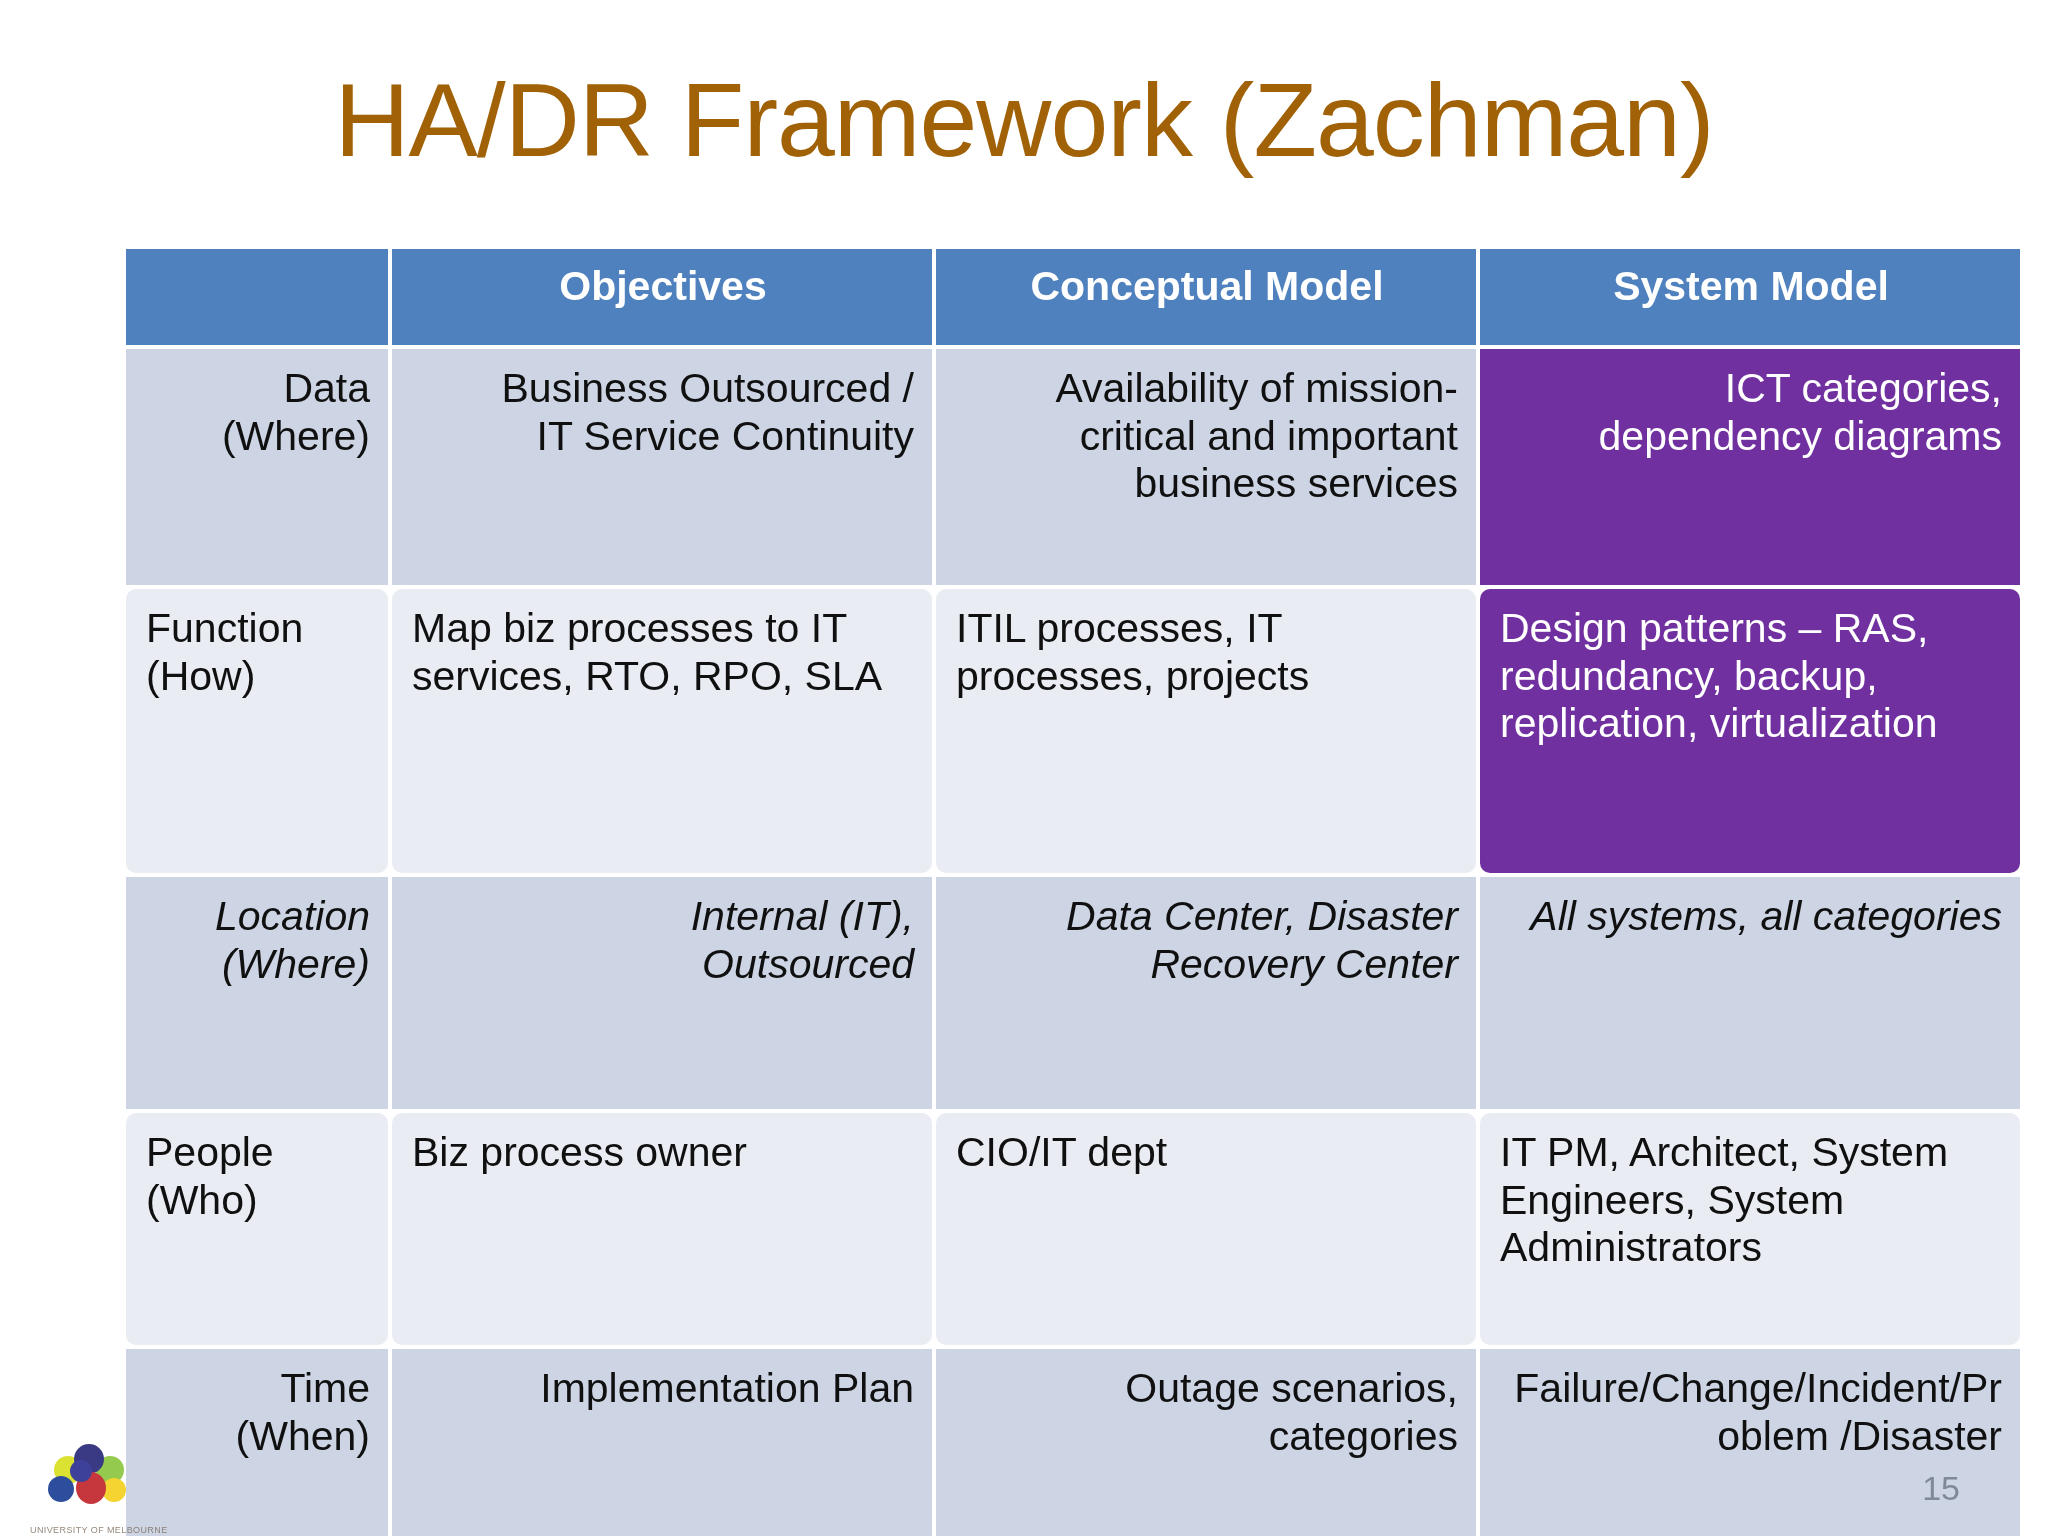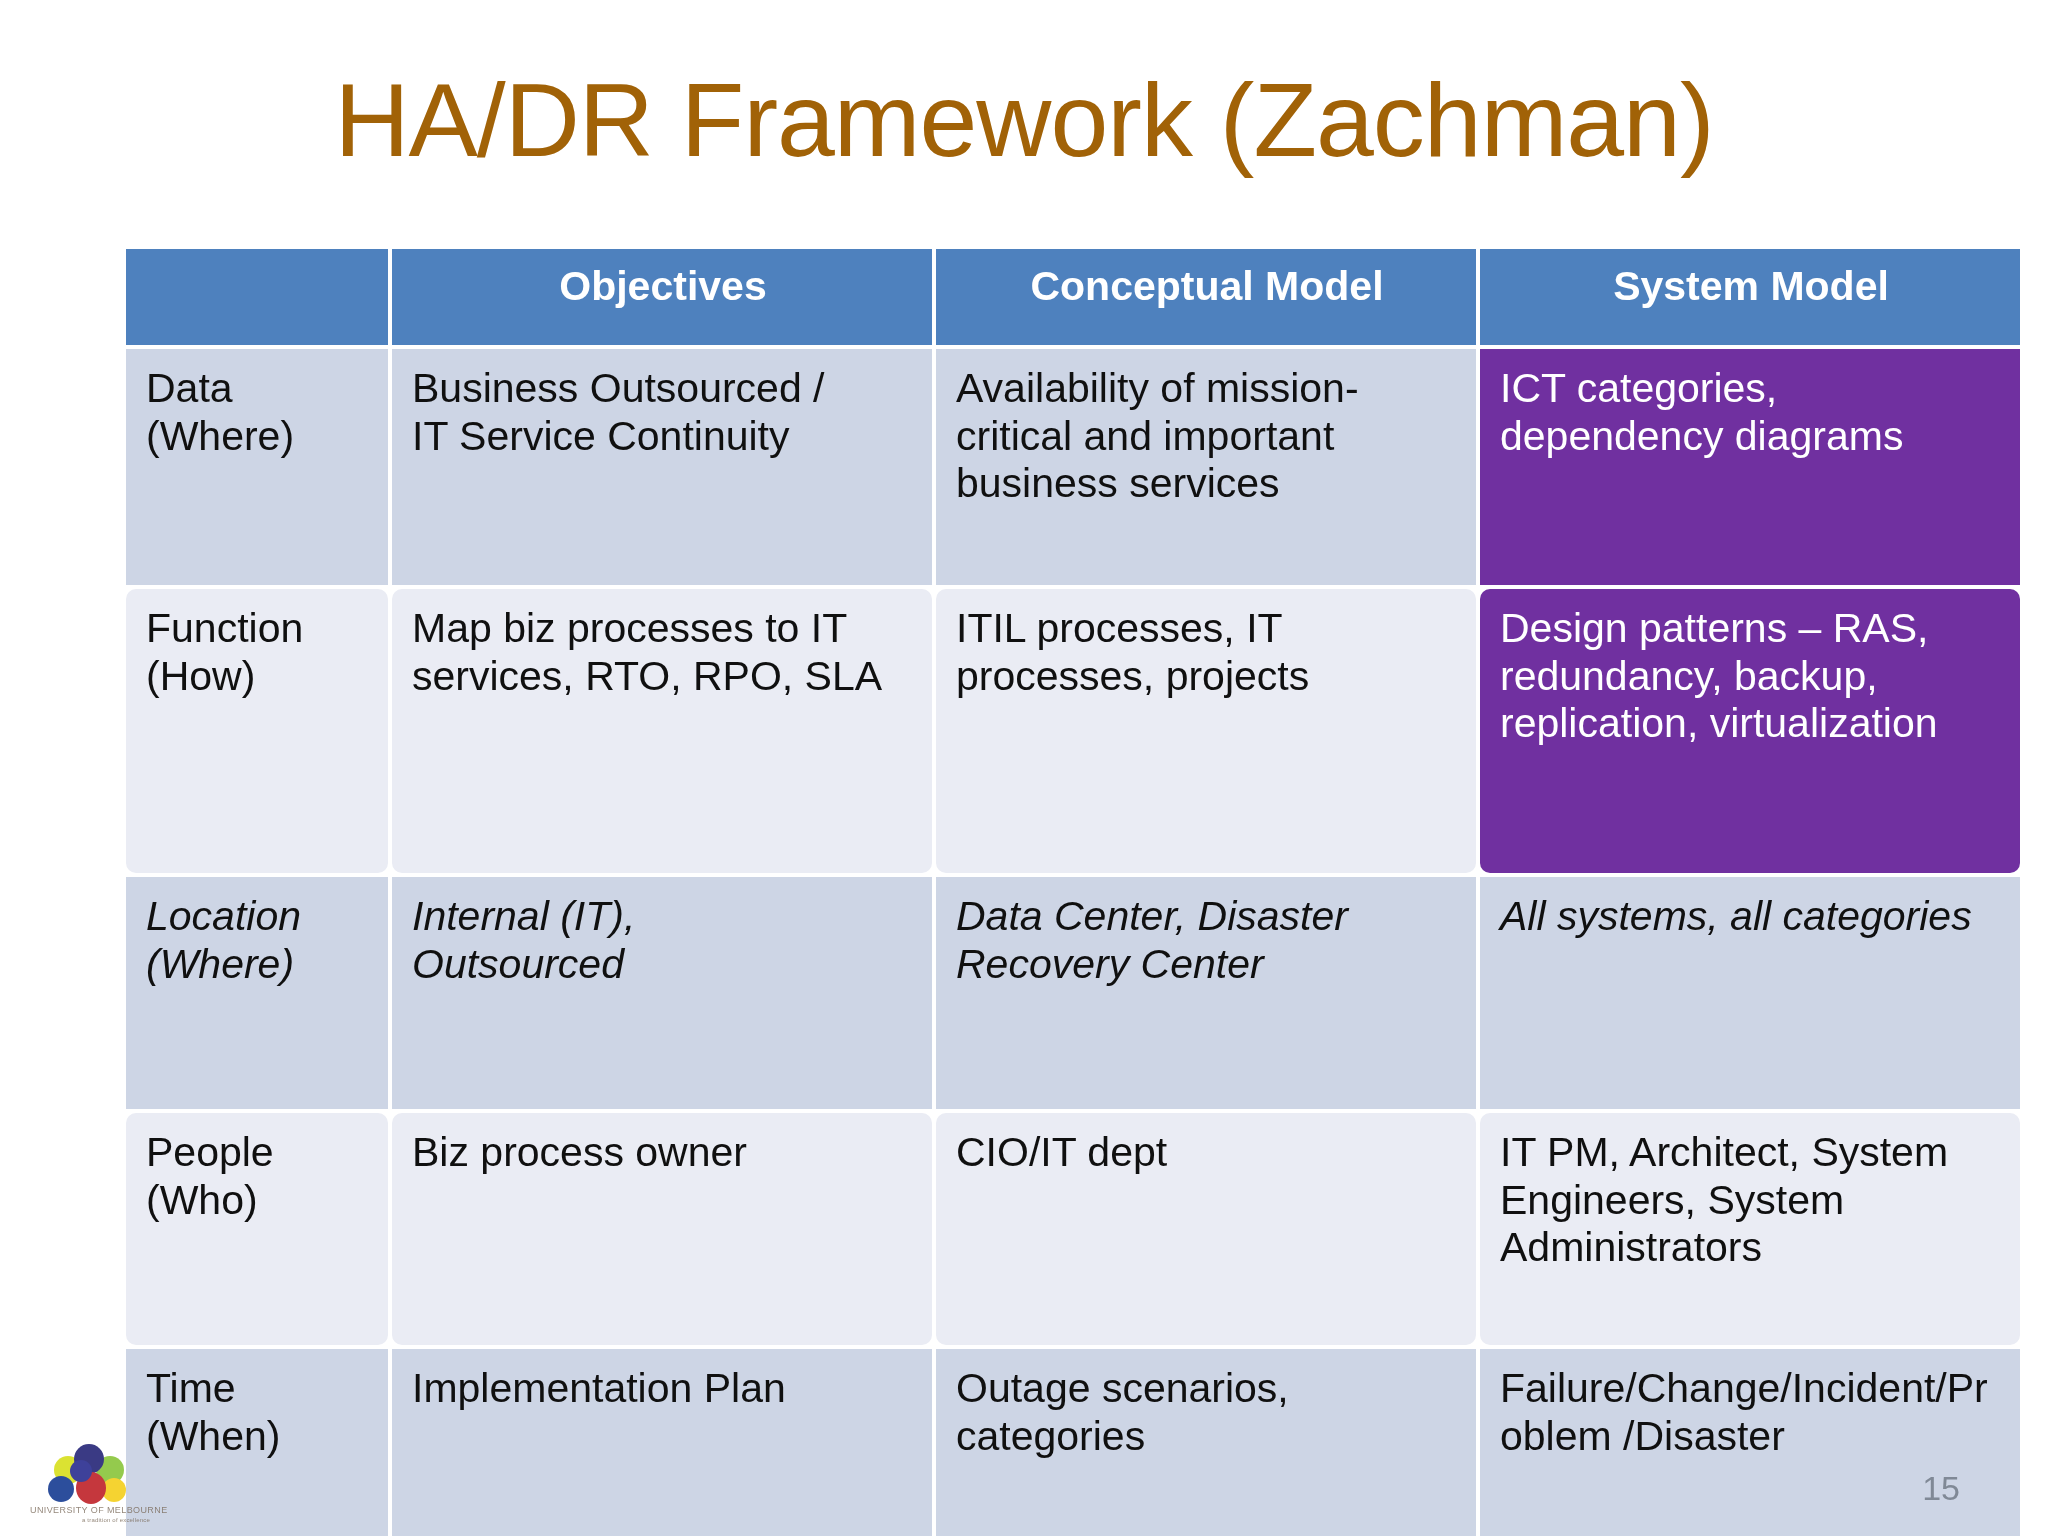--- a/index.html
+++ b/index.html
@@ -73,21 +73,21 @@
     font-size: 41px;
     height: 72px;
     padding-top: 14px;
     padding-bottom: 10px;
   }
   .zach-table thead th.corner {
     background: #4E81BE;
   }
 
   
-  tr.band-dark  td { background: #CDD5E5; }
+  tr.band-dark  td { background: #CDD5E5; text-align: right; }
   tr.band-light td { background: #EAECF4; border-radius: 10px; }
 
   
   td.hl {
     background: #7030A0 !important;
     color: #ffffff;
   }
 
   
   tr.r1 td { height: 204px; }
@@ -128,21 +128,21 @@
   }
   .lb1 { left: 30px; top: 2px;  width: 30px; height: 30px; background: #2a2a7a; }
   .lb2 { left: 10px; top: 14px; width: 28px; height: 28px; background: #d9e021; }
   .lb3 { left: 52px; top: 14px; width: 28px; height: 28px; background: #8cc63e; }
   .lb4 { left: 4px;  top: 34px; width: 26px; height: 26px; background: #1b3f94; }
   .lb5 { left: 32px; top: 30px; width: 30px; height: 32px; background: #c1272d; }
   .lb6 { left: 58px; top: 36px; width: 24px; height: 24px; background: #f5d020; }
   .lb7 { left: 26px; top: 18px; width: 22px; height: 22px; background: #2e3192; }
 
   .logo-text {
-    margin-top: 1px;
+    margin-top: 21px;
     text-align: right;
     font-size: 9px;
     color: #7a6a5a;
     line-height: 1.25;
     letter-spacing: 0.4px;
     filter: blur(0.6px);
     opacity: 0.8;
     white-space: nowrap;
   }
   .logo-sub {

